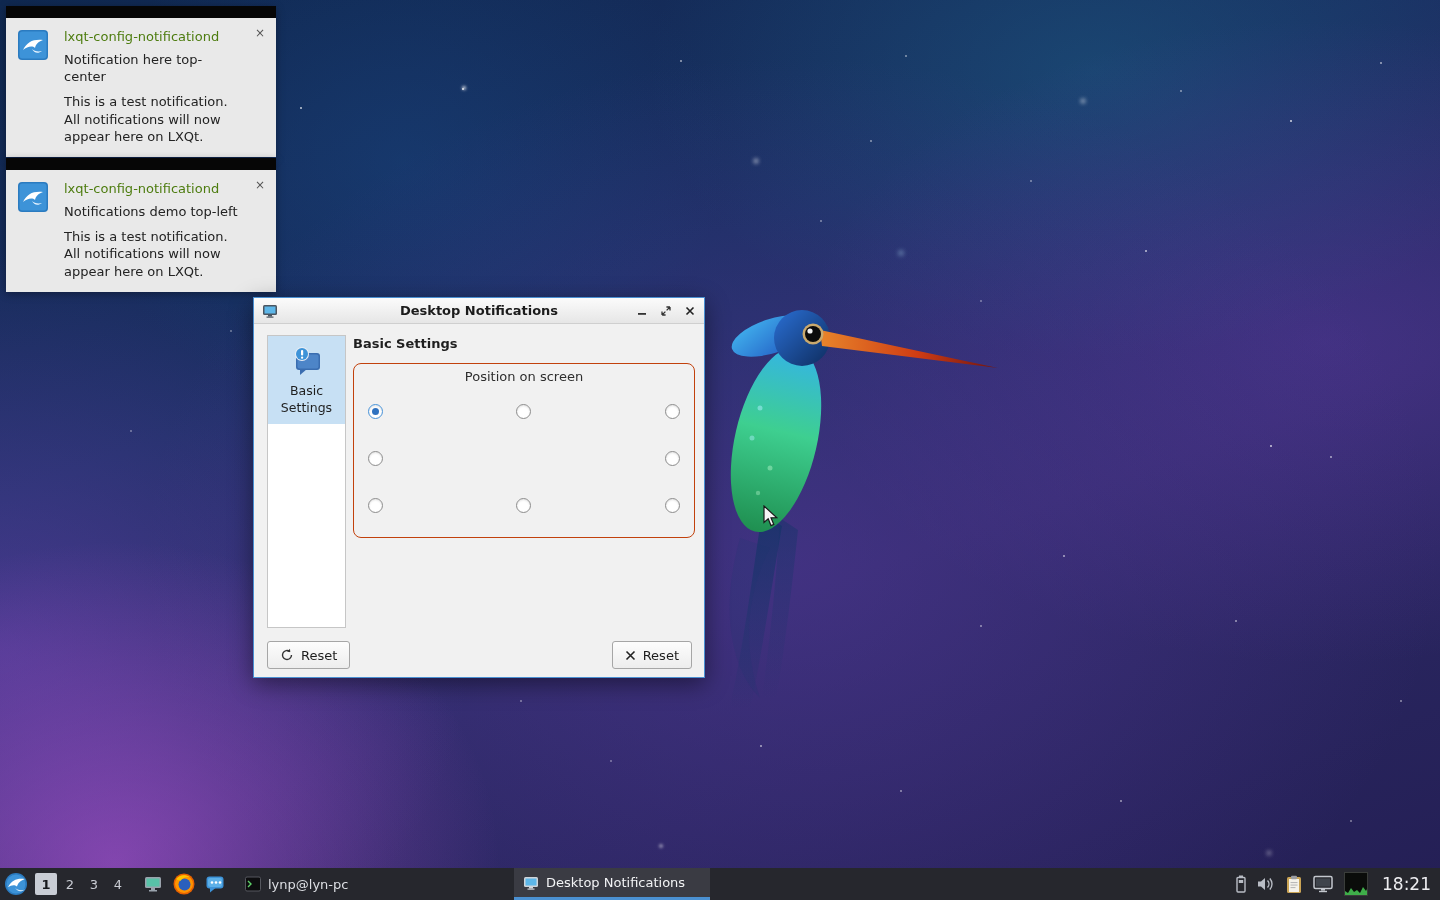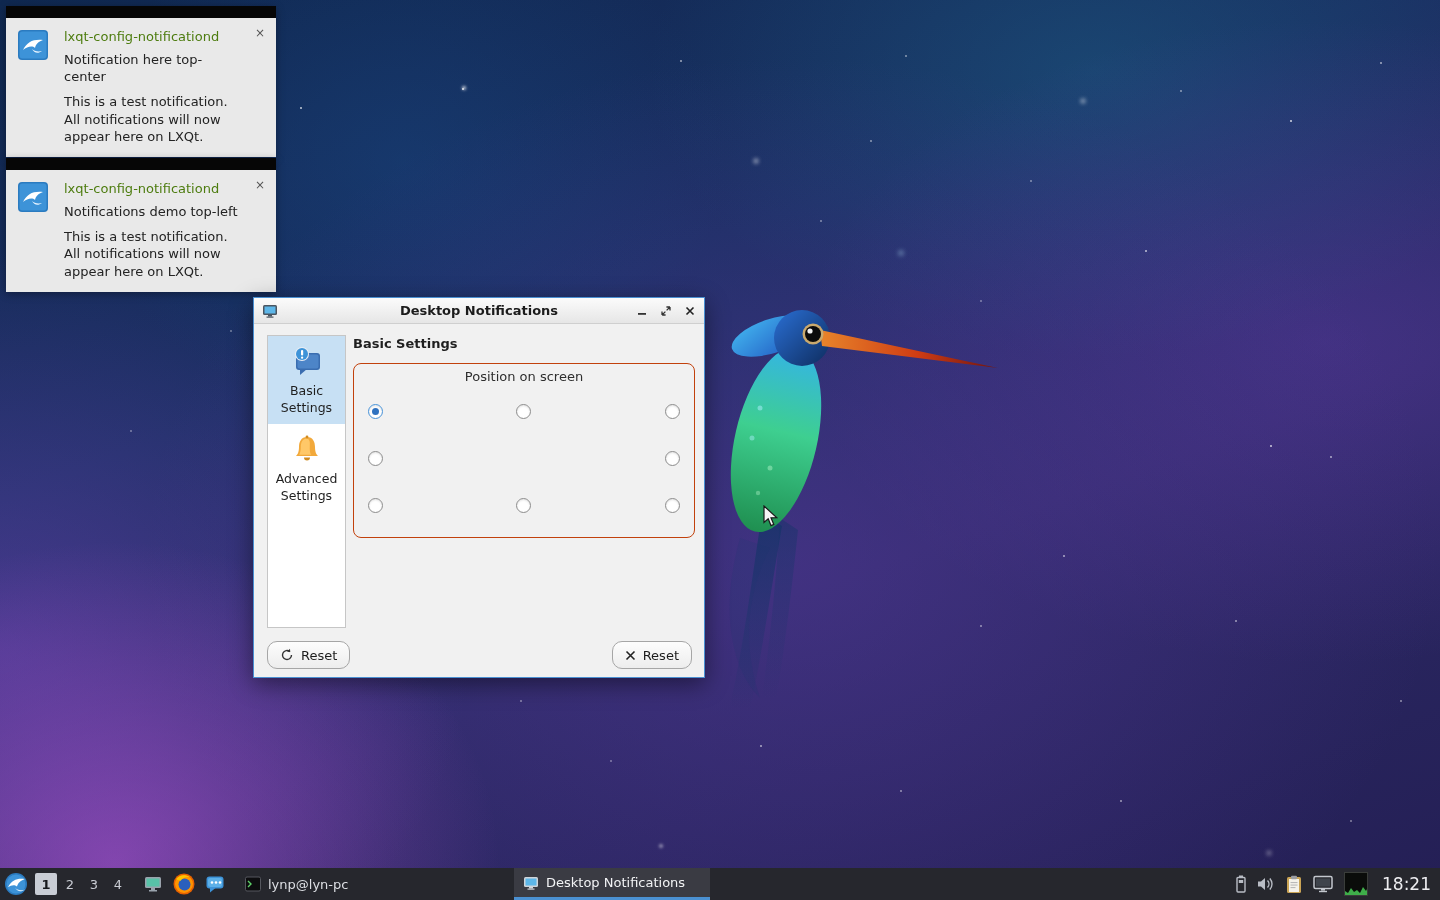--- a/index.html
+++ b/index.html
@@ -84,21 +84,21 @@
   .r-top { grid-row:1; } .r-middle { grid-row:2; } .r-bottom { grid-row:3; }
   .radio { width:15px; height:15px; border-radius:50%; background:#fff; border:1px solid #8c8c8c;
     display:inline-block; position:relative; box-shadow:inset 0 1px 2px rgba(0,0,0,.12); }
   .radio.selected { border-color:#4792d8; }
   .radio.selected::after { content:""; position:absolute; left:3px; top:3px; width:7px; height:7px;
     border-radius:50%; background:#2f72c0; }
 
   .btn-row { position:absolute; left:13px; right:12px; top:316px; height:30px;
     display:flex; justify-content:space-between; align-items:center; }
   .btn { height:28px; min-width:80px; padding:0 12px; display:flex; align-items:center; justify-content:center; gap:7px;
-    background:linear-gradient(#fdfdfd,#ededed); border:1px solid #a6a6a6; border-radius:10px;
+    background:linear-gradient(#fdfdfd,#ededed); border:1px solid #a6a6a6; border-radius:3px;
     font-size:13px; color:#1d1d1d; cursor:default; }
 
   
   .taskbar { position:absolute; left:0; right:0; bottom:0; height:32px; background:#26272d;
     display:flex; align-items:center; }
   .tb-start { width:32px; height:32px; display:flex; align-items:center; justify-content:center; }
   .workspaces { display:flex; align-items:center; margin-left:2px; }
   .ws { width:22px; height:22px; margin:0 1px; display:flex; align-items:center; justify-content:center;
     font-size:13px; color:#c9ccd3; border-radius:2px; }
   .ws.active { background:#c9cdd5; color:#17181c; font-weight:bold; }
@@ -235,29 +235,20 @@
             <rect x="5" y="8" width="24" height="17" rx="3" fill="#3a6db0"></rect>
             <rect x="6.5" y="9.5" width="21" height="14" rx="2" fill="#4d85c8"></rect>
             <path d="M9,24 L9,30 L16,24 Z" fill="#3a6db0"></path>
             <circle cx="11" cy="9" r="7" fill="#e8eef5"></circle>
             <circle cx="11" cy="9" r="6" fill="#3d93d8"></circle>
             <rect x="10" y="5" width="2.2" height="5.5" rx="1" fill="#ffffff"></rect>
             <rect x="10" y="11.6" width="2.2" height="2.2" rx="1" fill="#ffffff"></rect>
           </svg>
           <div class="si-label">Basic Settings</div>
         </div>
-        <div class="side-item">
-          <svg class="si-icon" width="32" height="32" viewBox="0 0 32 32">
-            <path d="M16,4 C10,4 8,9 8,14 C8,20 6,22 5,23 L27,23 C26,22 24,20 24,14 C24,9 22,4 16,4 Z" fill="#f2a93b"></path>
-            <path d="M16,5.5 C11.5,5.5 9.8,9.5 9.8,14 C9.8,19 8.6,21 8,21.8 L20,21.8 C19,20 18.5,17 18.8,13 C19,9.5 19,6.5 16,5.5 Z" fill="#ffc868"></path>
-            <rect x="14.6" y="2.5" width="2.8" height="3" rx="1.4" fill="#d18b20"></rect>
-            <path d="M13,24.5 a3,3 0 0 0 6,0 Z" fill="#d18b20"></path>
-          </svg>
-          <div class="si-label">Advanced Settings</div>
-        </div>
       </div>
 
       <div class="groupbox">
         <div class="group-title">Position on screen</div>
         <div class="radio-grid">
             <div class="radio-cell r-top c-left">
               <span class="radio selected"></span>
             </div>
             <div class="radio-cell r-top c-center">
               <span class="radio"></span>

